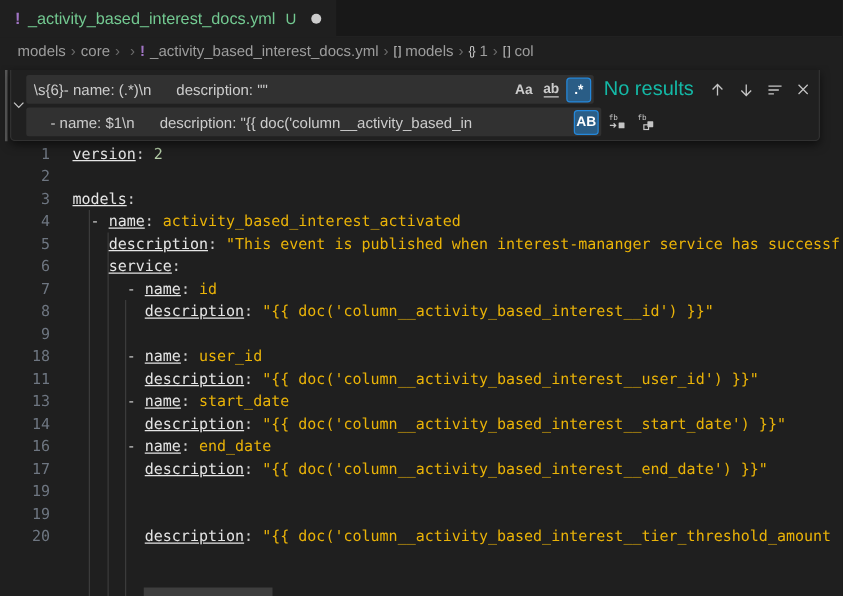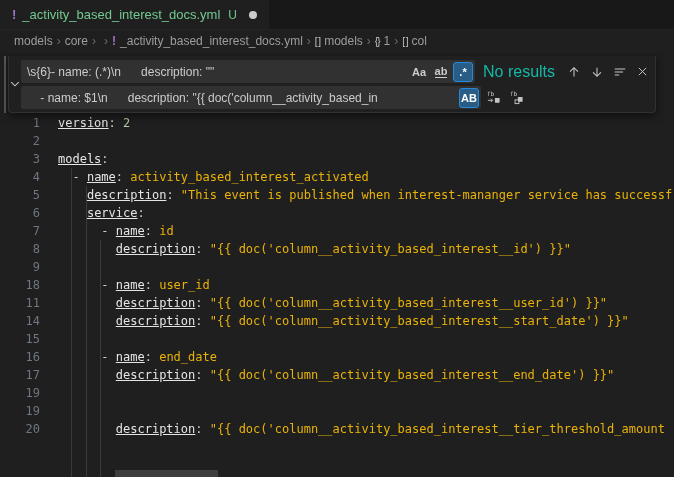--- a/index.html
+++ b/index.html
@@ -118,22 +118,22 @@
       <div class="crow"><span class="ln">2</span><span class="lc"></span></div>
       <div class="crow"><span class="ln">3</span><span class="lc"><span class="tk-k">models</span><span class="tk-p">:</span></span></div>
       <div class="crow"><span class="ln">4</span><span class="lc"><span class="tk-w">  </span><span class="tk-p">- </span><span class="tk-k">name</span><span class="tk-p">: </span><span class="tk-v">activity_based_interest_activated</span></span></div>
       <div class="crow"><span class="ln">5</span><span class="lc"><span class="tk-w">    </span><span class="tk-k">description</span><span class="tk-p">: </span><span class="tk-v">"This event is published when interest-mananger service has successf</span></span></div>
       <div class="crow"><span class="ln">6</span><span class="lc"><span class="tk-w">    </span><span class="tk-k">service</span><span class="tk-p">:</span></span></div>
       <div class="crow"><span class="ln">7</span><span class="lc"><span class="tk-w">      </span><span class="tk-p">- </span><span class="tk-k">name</span><span class="tk-p">: </span><span class="tk-v">id</span></span></div>
       <div class="crow"><span class="ln">8</span><span class="lc"><span class="tk-w">        </span><span class="tk-k">description</span><span class="tk-p">: </span><span class="tk-v">"{{ doc('column__activity_based_interest__id') }}"</span></span></div>
       <div class="crow"><span class="ln">9</span><span class="lc"></span></div>
       <div class="crow"><span class="ln">18</span><span class="lc"><span class="tk-w">      </span><span class="tk-p">- </span><span class="tk-k">name</span><span class="tk-p">: </span><span class="tk-v">user_id</span></span></div>
       <div class="crow"><span class="ln">11</span><span class="lc"><span class="tk-w">        </span><span class="tk-k">description</span><span class="tk-p">: </span><span class="tk-v">"{{ doc('column__activity_based_interest__user_id') }}"</span></span></div>
+      <div class="crow"><span class="ln">13</span><span class="lc"><span class="tk-w">      </span><span class="tk-p">- </span><span class="tk-k">name</span><span class="tk-p">: </span><span class="tk-v">start_date</span></span></div>
       <div class="crow"><span class="ln">14</span><span class="lc"><span class="tk-w">        </span><span class="tk-k">description</span><span class="tk-p">: </span><span class="tk-v">"{{ doc('column__activity_based_interest__start_date') }}"</span></span></div>
-      <div class="crow"><span class="ln">15</span><span class="lc"></span></div>
       <div class="crow"><span class="ln">16</span><span class="lc"><span class="tk-w">      </span><span class="tk-p">- </span><span class="tk-k">name</span><span class="tk-p">: </span><span class="tk-v">end_date</span></span></div>
       <div class="crow"><span class="ln">17</span><span class="lc"><span class="tk-w">        </span><span class="tk-k">description</span><span class="tk-p">: </span><span class="tk-v">"{{ doc('column__activity_based_interest__end_date') }}"</span></span></div>
       <div class="crow"><span class="ln">19</span><span class="lc"></span></div>
       <div class="crow"><span class="ln">19</span></div>
       <div class="crow"><span class="ln">20</span><span class="lc"><span class="tk-w">        </span><span class="tk-k">description</span><span class="tk-p">: </span><span class="tk-v">"{{ doc('column__activity_based_interest__tier_threshold_amount</span></span></div>
     </div>
 
   <div class="hscroll"></div>
   <div class="sash"></div>
 

